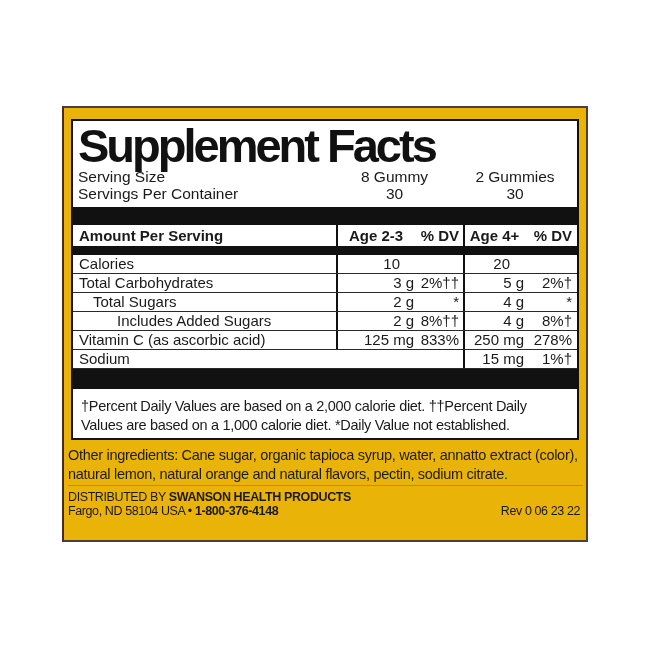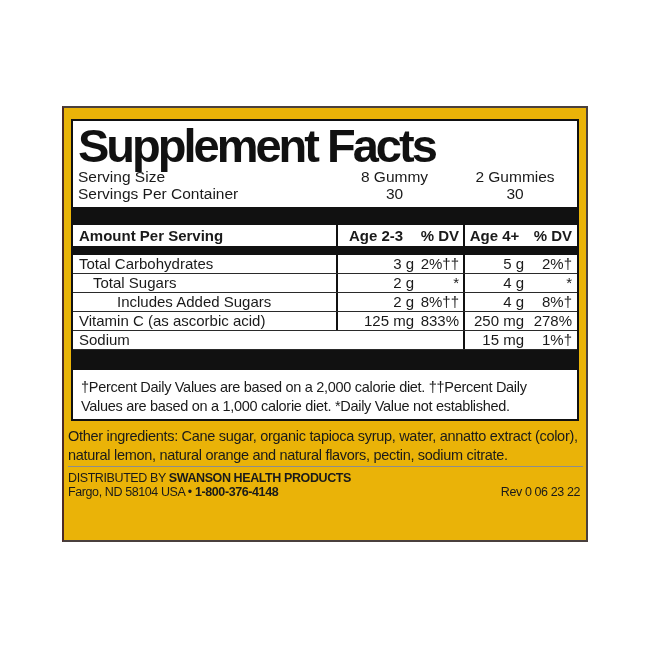--- a/index.html
+++ b/index.html
@@ -101,20 +101,31 @@
           <span class="dv">% DV</span>
         </span>
         <span class="grp g2">
           <span class="amt">Age 4+</span>
           <span class="dv">% DV</span>
         </span>
       </div>
 
       <div class="bar bar-mid"></div>
 
+      <div class="trow row-cal">
+        <span class="lbl">Calories</span>
+        <span class="grp g1">
+          <span class="amt">10</span>
+          <span class="dv"></span>
+        </span>
+        <span class="grp g2">
+          <span class="amt">20</span>
+          <span class="dv"></span>
+        </span>
+      </div>
 
       <div class="trow">
         <span class="lbl">Total Carbohydrates</span>
         <span class="grp g1">
           <span class="amt">3 g</span>
           <span class="dv">2%††</span>
         </span>
         <span class="grp g2">
           <span class="amt">5 g</span>
           <span class="dv">2%†</span>

